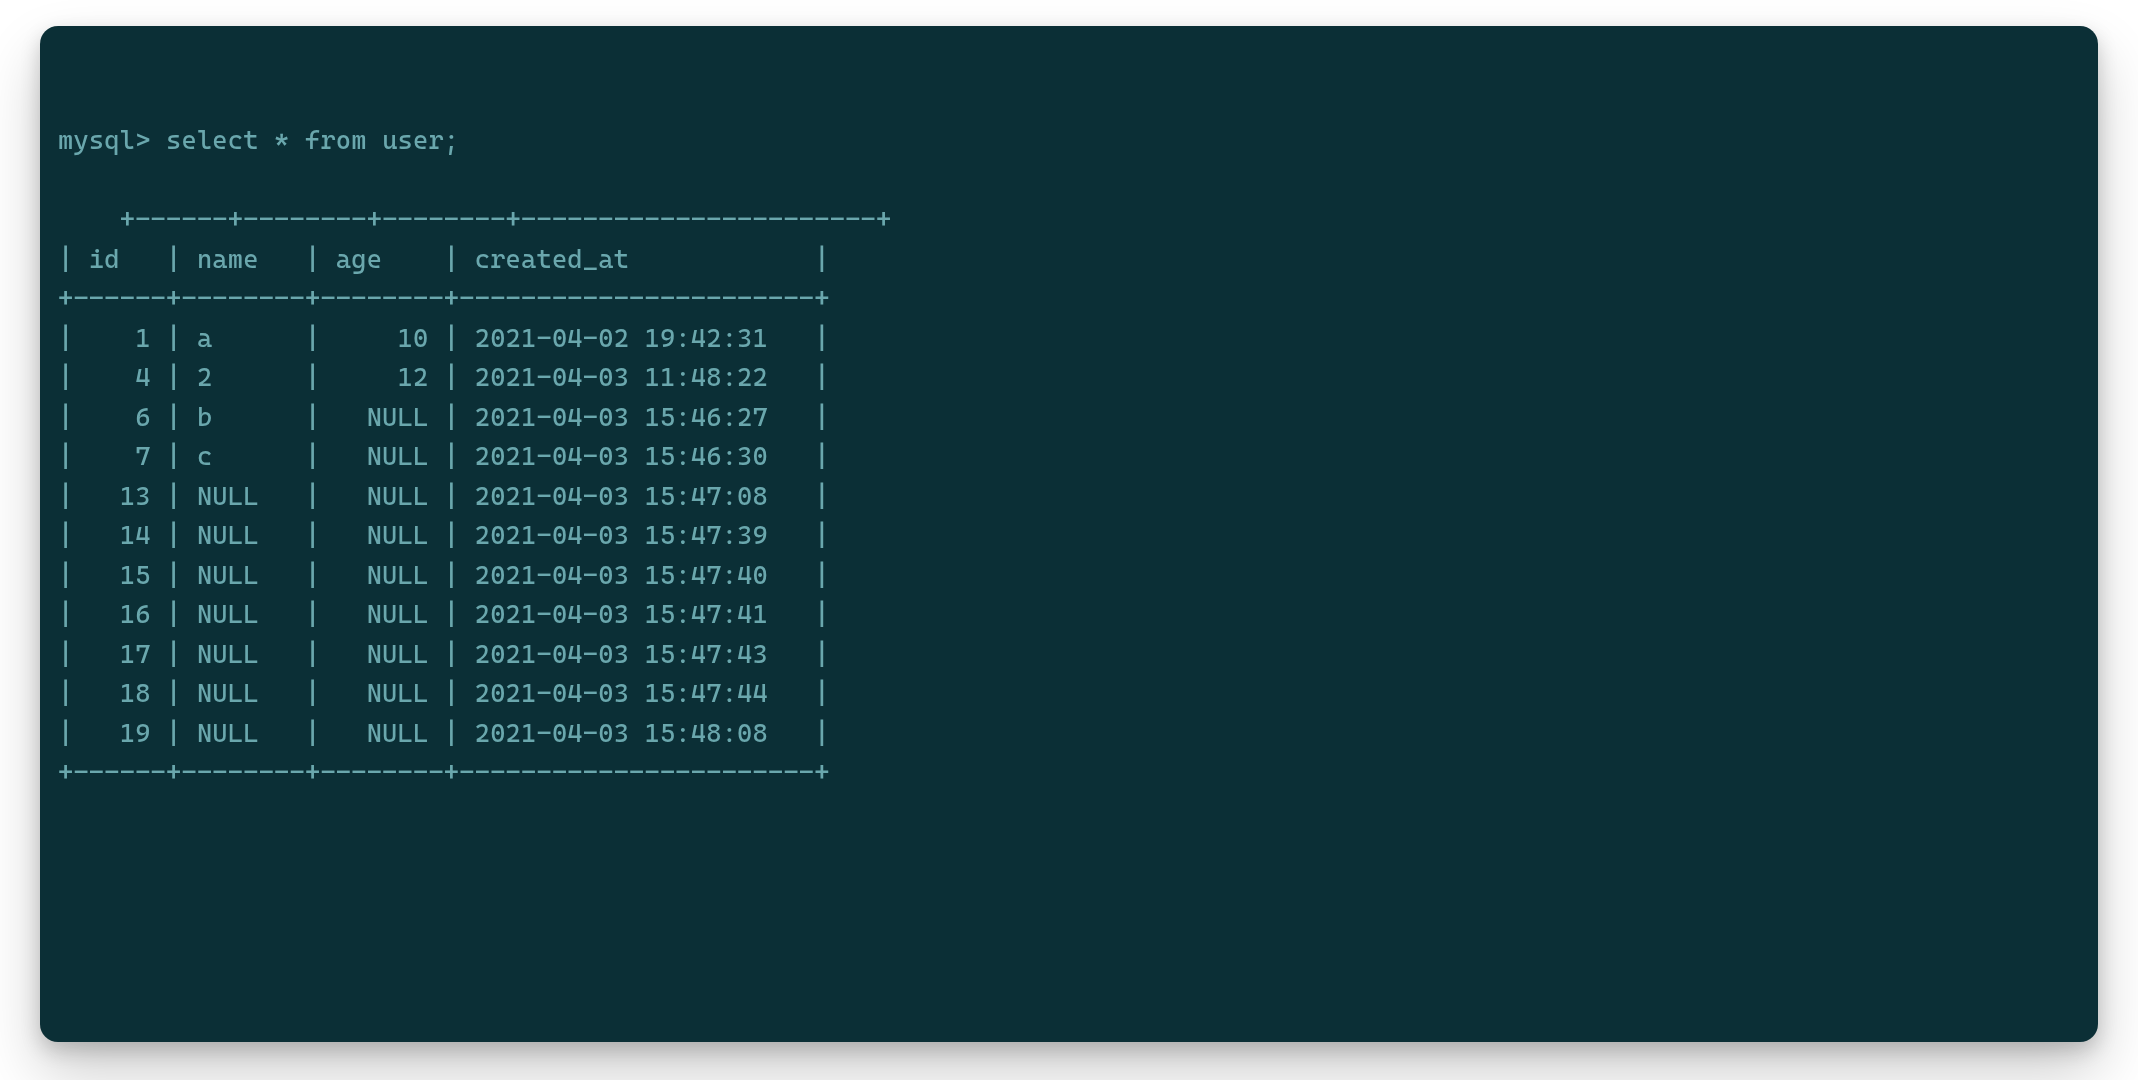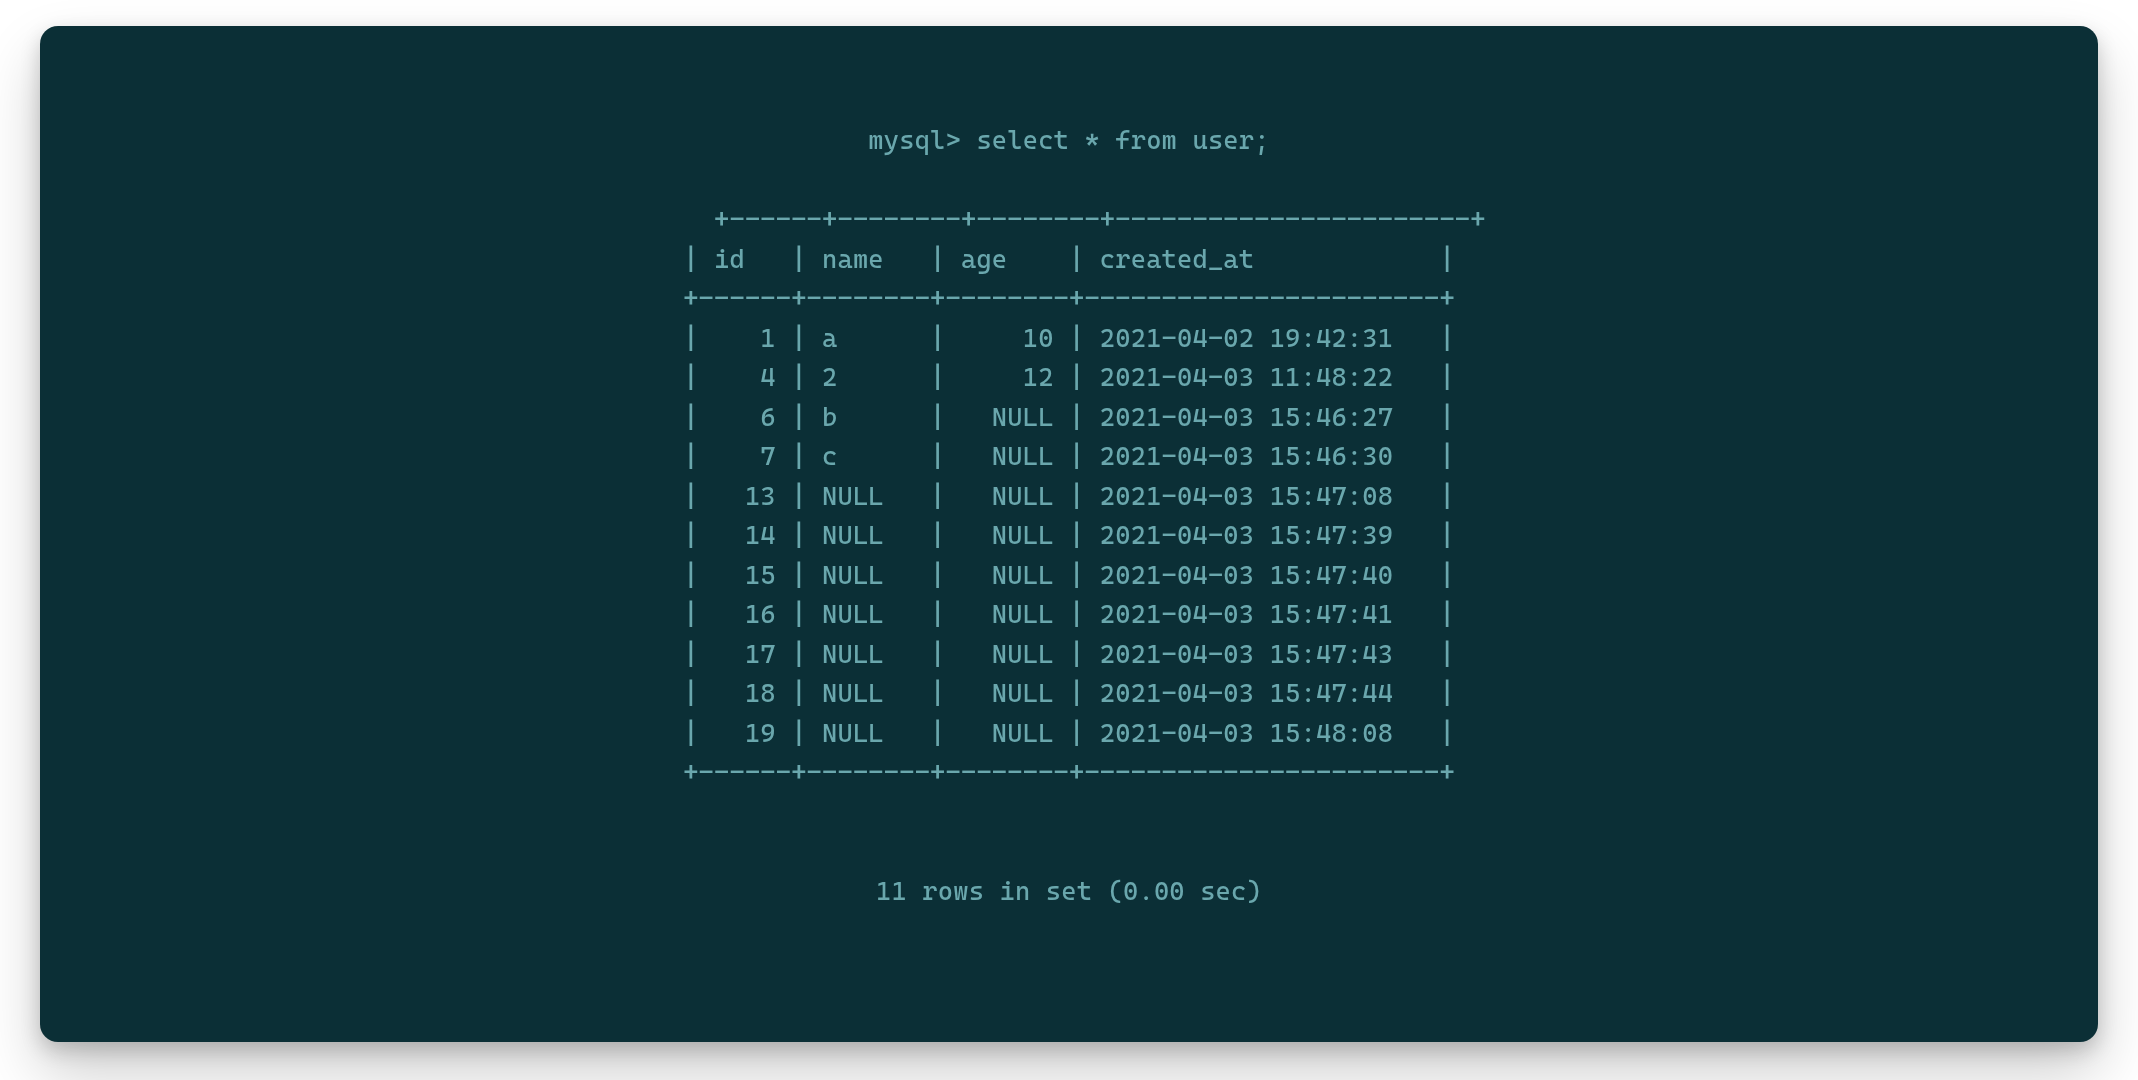--- a/index.html
+++ b/index.html
@@ -9,21 +9,20 @@
     font-family: ui-monospace, "SF Mono", "Cascadia Mono", "Fira Code", Menlo, Consolas, "Courier New", monospace;
   }
   .stage {
     width: 2138px;
     height: 1080px;
     box-sizing: border-box;
     padding: 26px 40px 40px 40px;
     display: flex;
     align-items: flex-start;
     justify-content: center;
-    text-align: center;
   }
   .terminal {
     width: 2058px;
     height: 1016px;
     background: #0b2f36; 
     color: #6aa7ad;      
     border-radius: 18px;
     box-shadow:
       0 30px 60px rgba(0,0,0,0.20),
       0 8px 20px rgba(0,0,0,0.18);
@@ -53,19 +52,18 @@
 |    7 | c      |   NULL | 2021-04-03 15:46:30   |
 |   13 | NULL   |   NULL | 2021-04-03 15:47:08   |
 |   14 | NULL   |   NULL | 2021-04-03 15:47:39   |
 |   15 | NULL   |   NULL | 2021-04-03 15:47:40   |
 |   16 | NULL   |   NULL | 2021-04-03 15:47:41   |
 |   17 | NULL   |   NULL | 2021-04-03 15:47:43   |
 |   18 | NULL   |   NULL | 2021-04-03 15:47:44   |
 |   19 | NULL   |   NULL | 2021-04-03 15:48:08   |
 +------+--------+--------+-----------------------+
 </span>
-    <span class="line">11 rows in set (0.00 sec)</span>
     <span class="line"> </span>
     
     
     
   </div>
 </div>
 
 </body></html>

